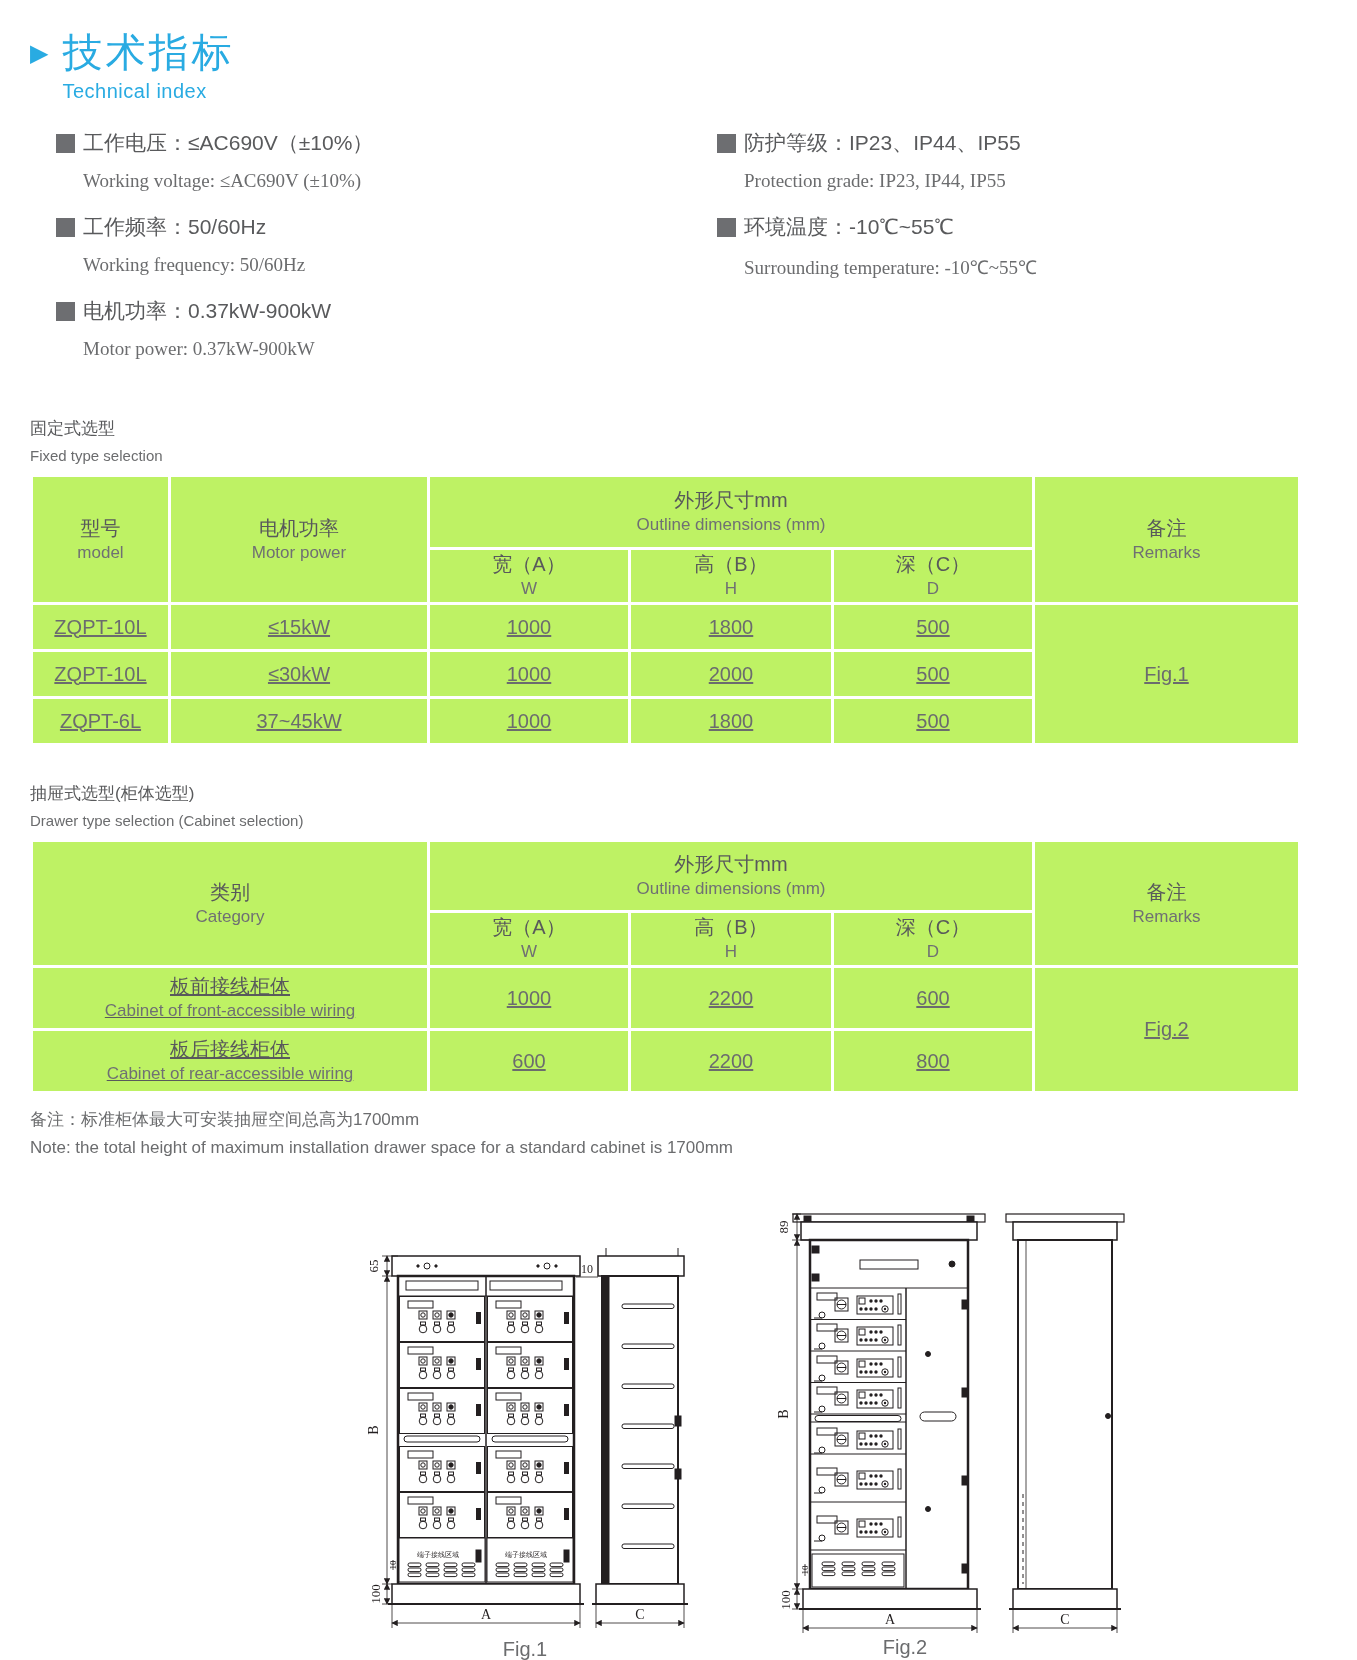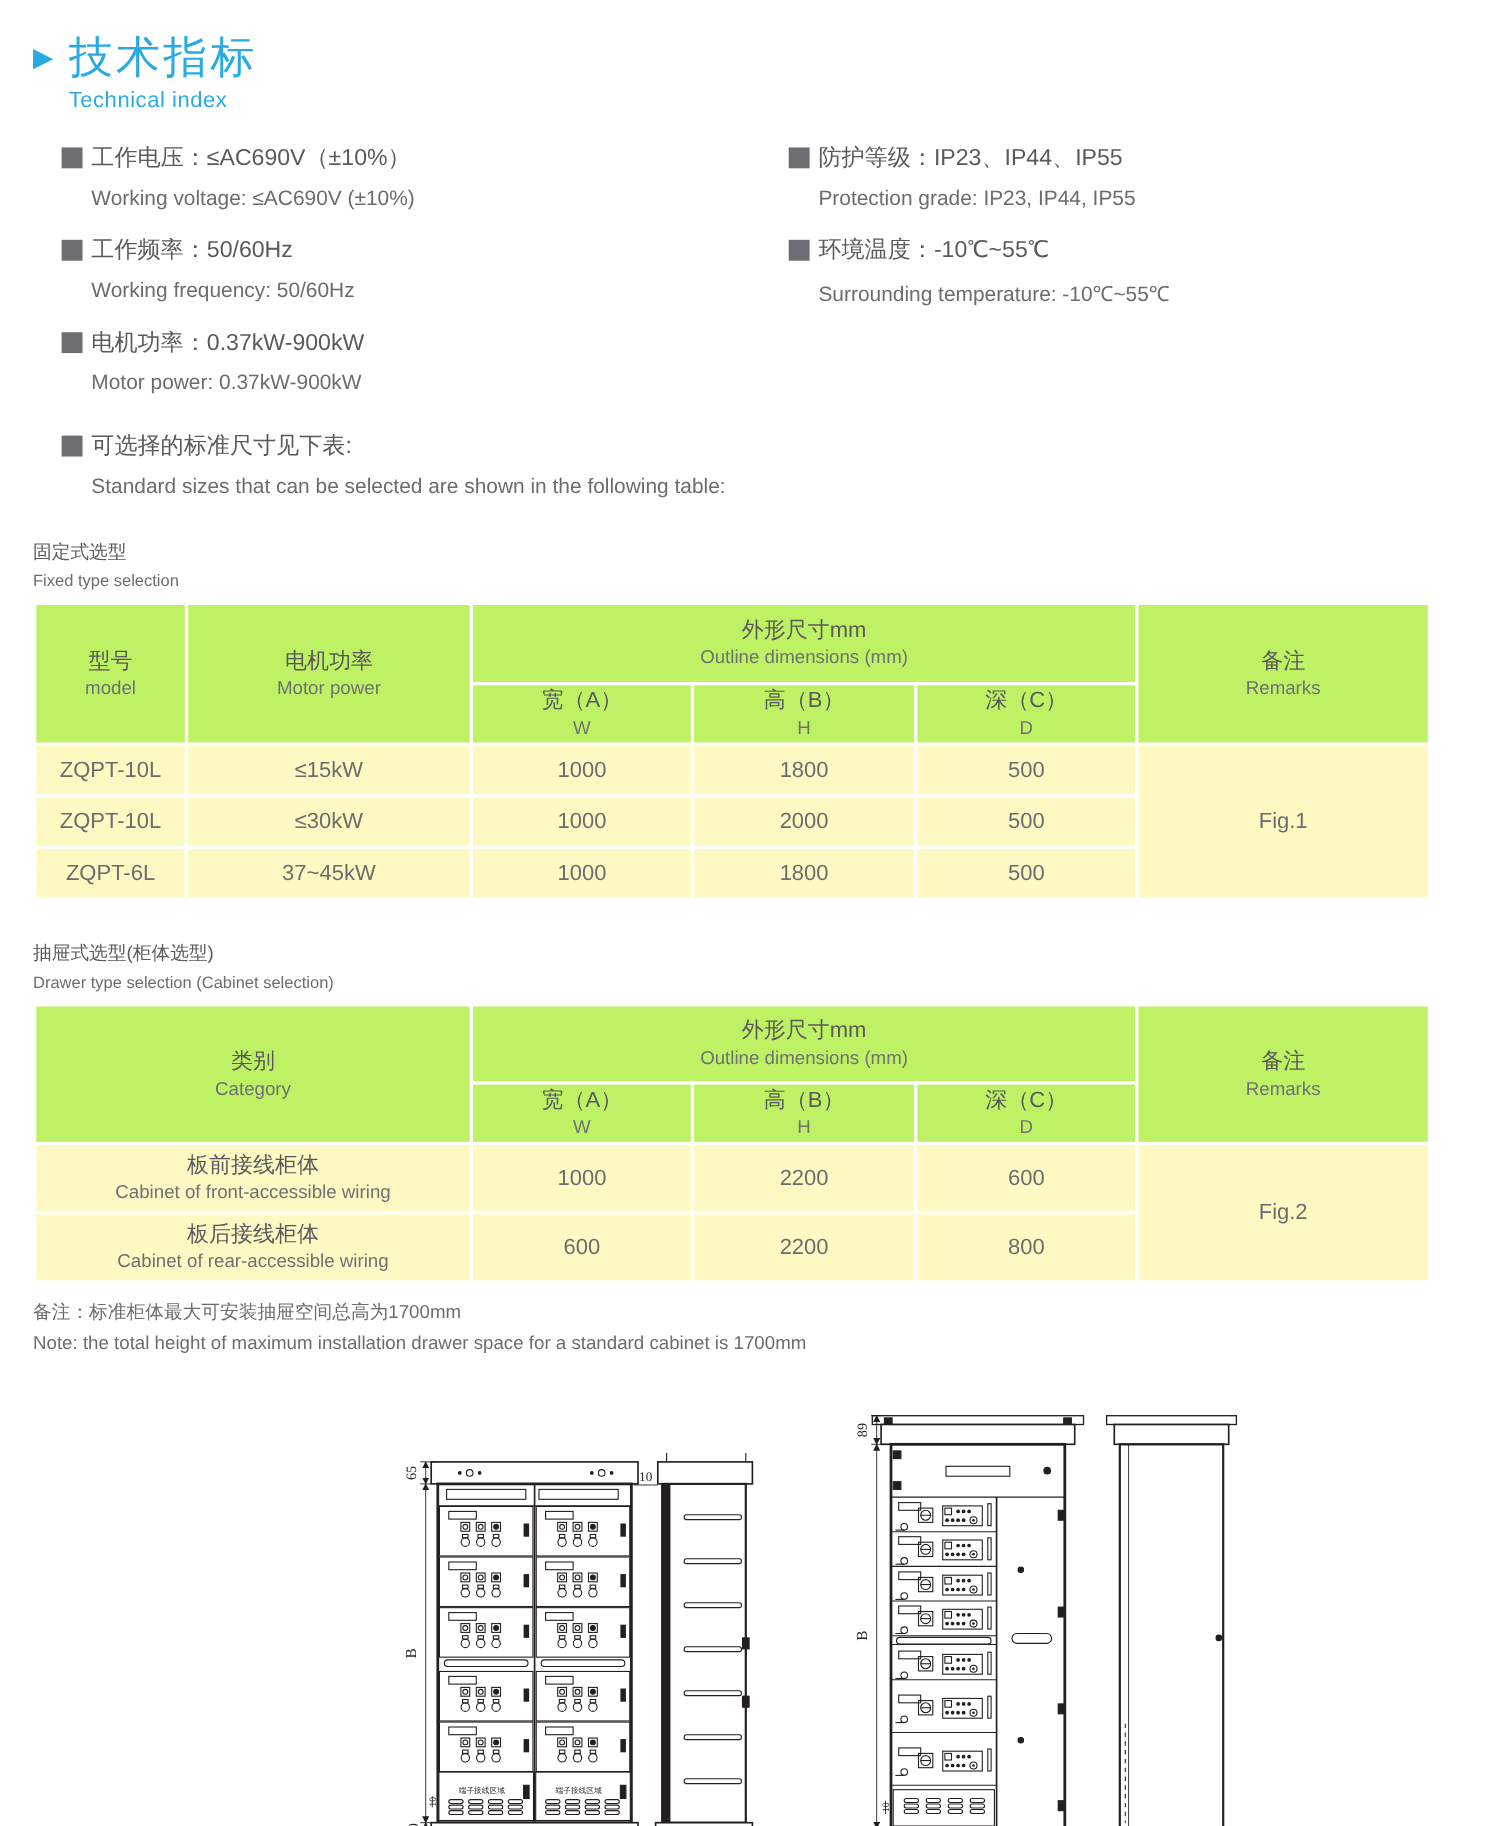--- a/index.html
+++ b/index.html
@@ -10,33 +10,33 @@
   .hdr{display:flex;align-items:flex-start;}
   .hdr-arrow{color:#29abe2;font-size:24px;line-height:46px;margin-right:14px;}
   .hdr-title{font-size:40px;color:#29abe2;letter-spacing:3px;line-height:1.1;font-weight:400;}
   .hdr-sub{font-size:20px;color:#29abe2;margin-top:6px;letter-spacing:.5px;}
 
   
   .specs{margin-top:26px;margin-left:26px;display:grid;grid-template-columns:645px 1fr;column-gap:16px;}
   .spec-item{margin-bottom:14px;}
   .spec-zh{display:flex;align-items:center;font-size:21px;color:#595a5c;}
   .bullet{width:19px;height:19px;background:#6d6e71;margin-right:8px;flex:0 0 auto;}
-  .spec-en{font-size:19px;color:#6b6c6e;margin:13px 0 21px 27px;}
+  .spec-en{font-size:19px;color:#6b6c6e;margin:13px 0 21px 27px;font-family:Liberation Serif, serif;}
   .spec-full{margin-left:26px;margin-top:10px;}
 
   
   .sec{margin-top:36px;}
   .sec-zh{font-size:17px;color:#595a5c;}
   .sec-en{font-size:15px;color:#6b6c6e;margin-top:7px;}
 
   
   table.sel{border-collapse:separate;border-spacing:3px;table-layout:fixed;margin-top:10px;}
   table.sel th,table.sel td{text-align:center;vertical-align:middle;font-weight:400;padding:0;}
   table.sel th{background:#bef264;}
-  table.sel td{background:#fef9c3;}
+  table.sel td{background:#bef264;text-decoration:underline;}
   .zh{font-size:20px;color:#58595b;line-height:1.35;}
   .en{font-size:17px;color:#6f7073;line-height:1.3;}
   .num{font-size:20px;color:#6b6c6e;}
   .t1 thead tr.tier1 th{height:70px;}
   .t1 thead tr.tier2 th{height:52px;}
   .t1 tbody tr{height:44px;}
   .t2 thead tr.tier1 th{height:68px;}
   .t2 thead tr.tier2 th{height:52px;}
   .t2 tbody tr{height:60px;}
 
@@ -103,27 +103,20 @@
       <div class="spec-item">
         <div class="spec-zh">
             <span class="bullet"></span>
             <span>环境温度：-10℃~55℃</span>
           </div>
         <div class="spec-en">Surrounding temperature: -10℃~55℃</div>
       </div>
     </div>
   </div>
 
-  <div class="spec-item spec-full">
-    <div class="spec-zh">
-        <span class="bullet"></span>
-        <span>可选择的标准尺寸见下表:</span>
-      </div>
-    <div class="spec-en" style="margin-bottom:0">Standard sizes that can be selected are shown in the following table:</div>
-  </div>
 
   <div class="sec">
     <div class="sec-zh">固定式选型</div>
     <div class="sec-en">Fixed type selection</div>
   </div>
 
   <table class="sel t1">
     <colgroup>
         <col style="width:135px">
         <col style="width:256px">

